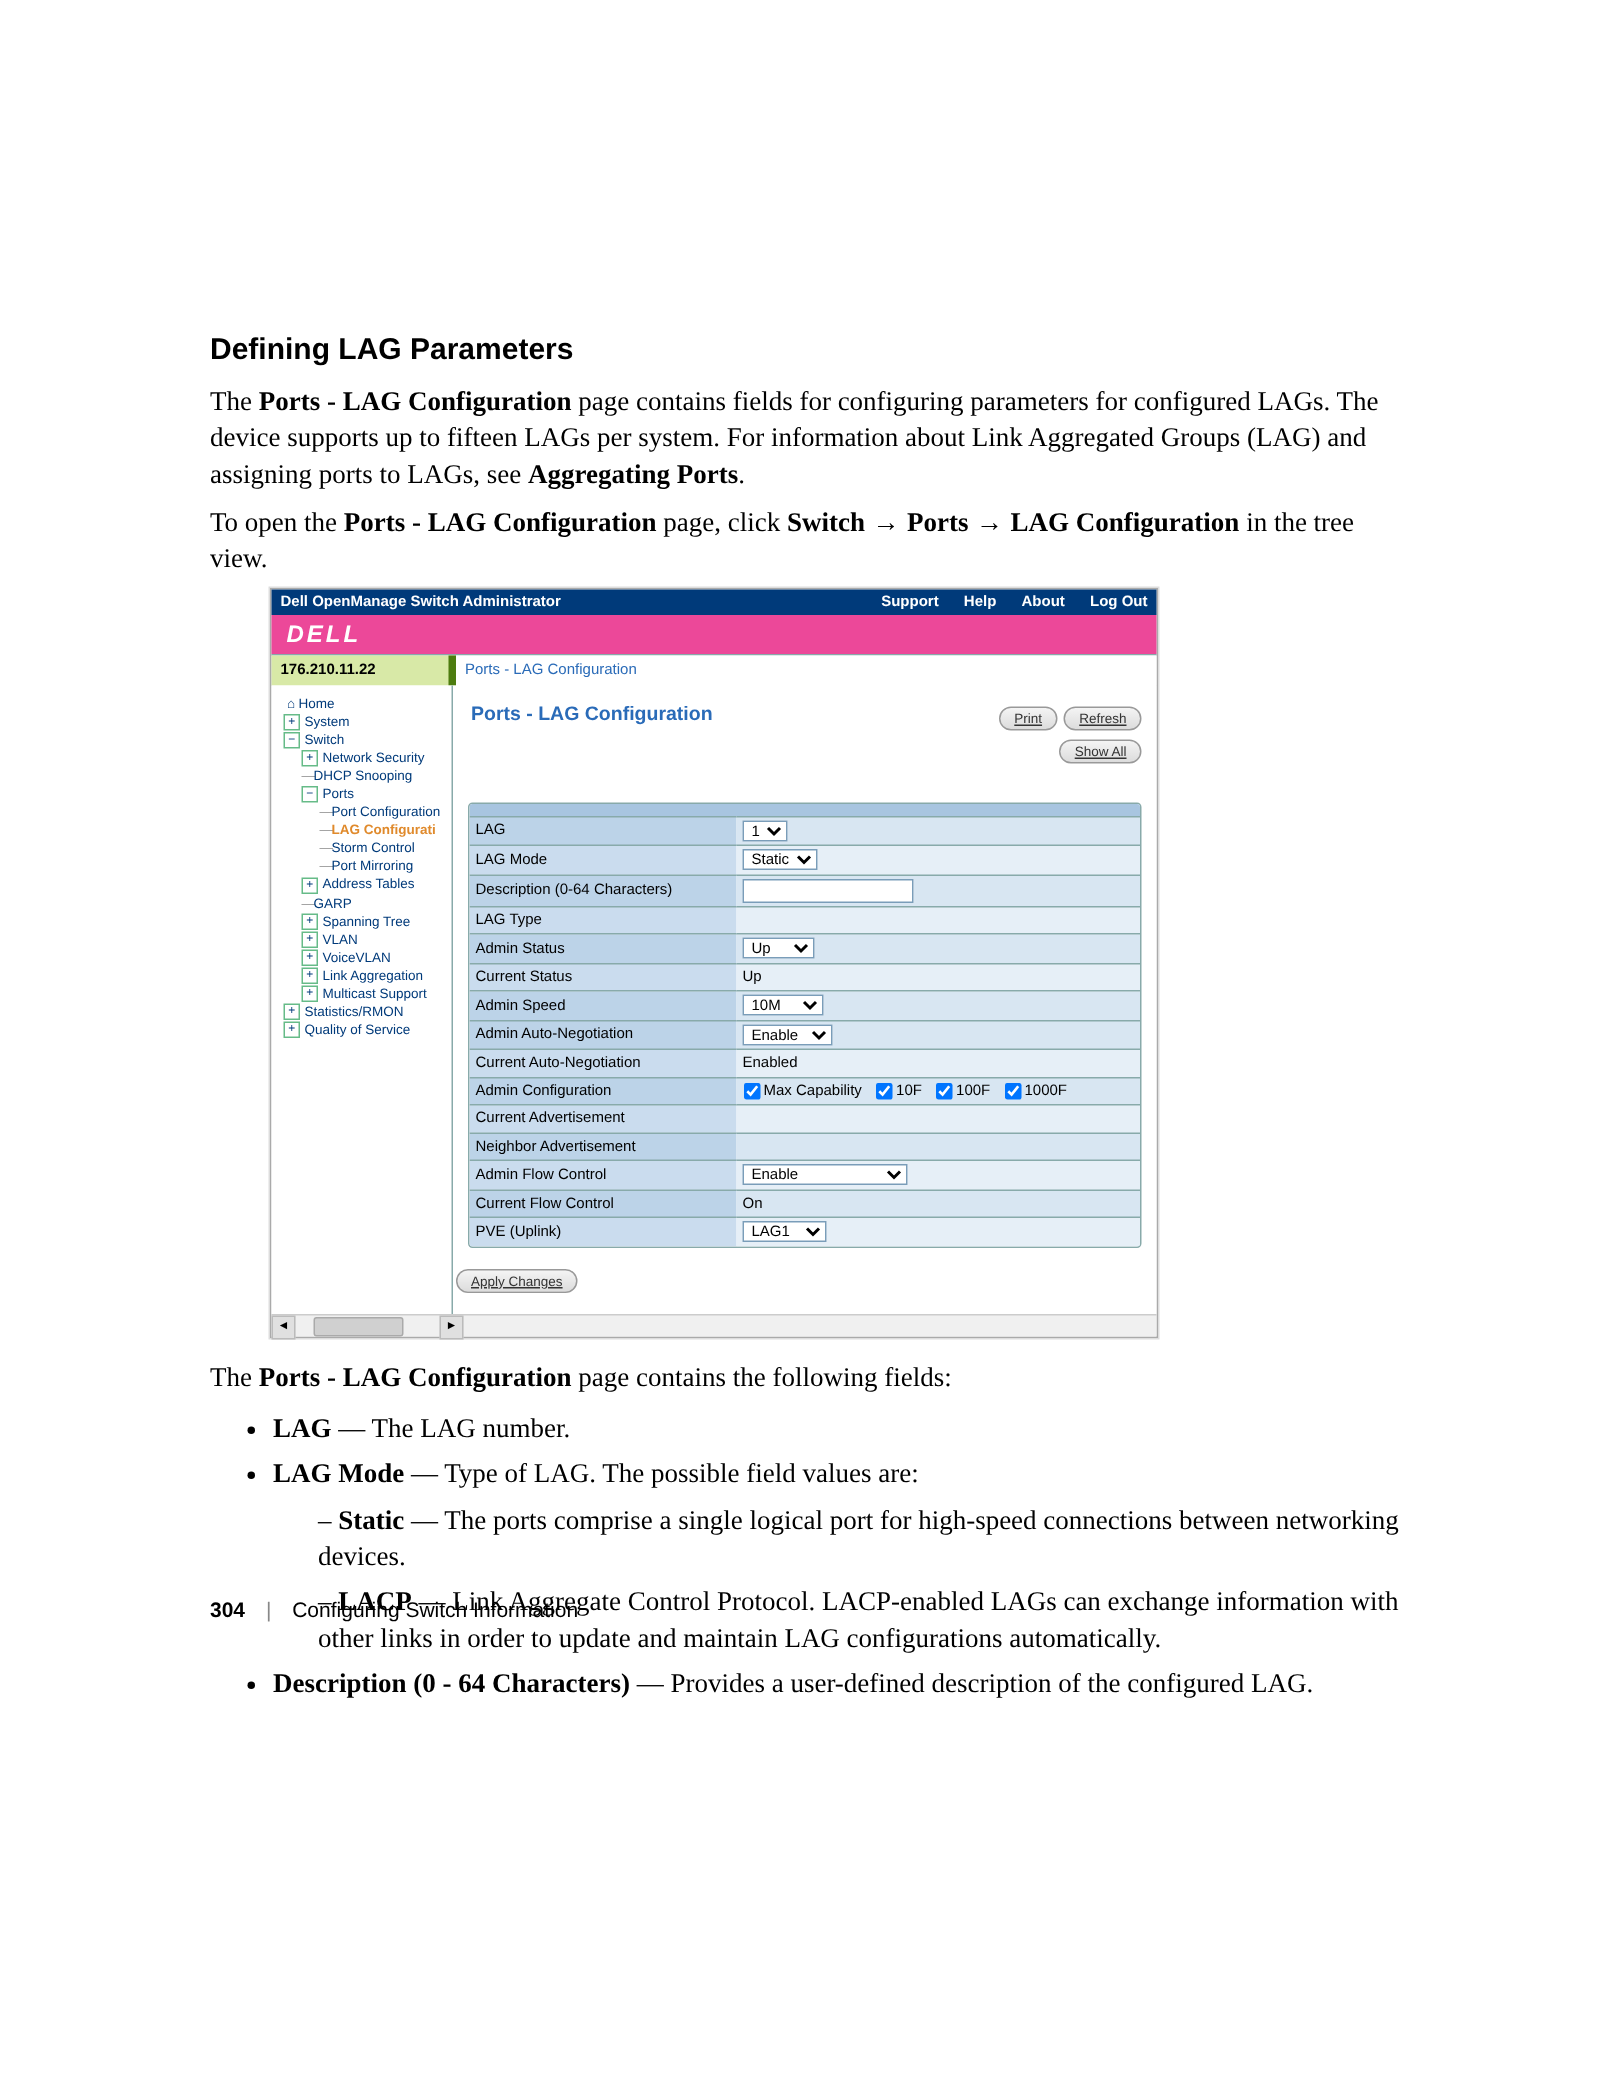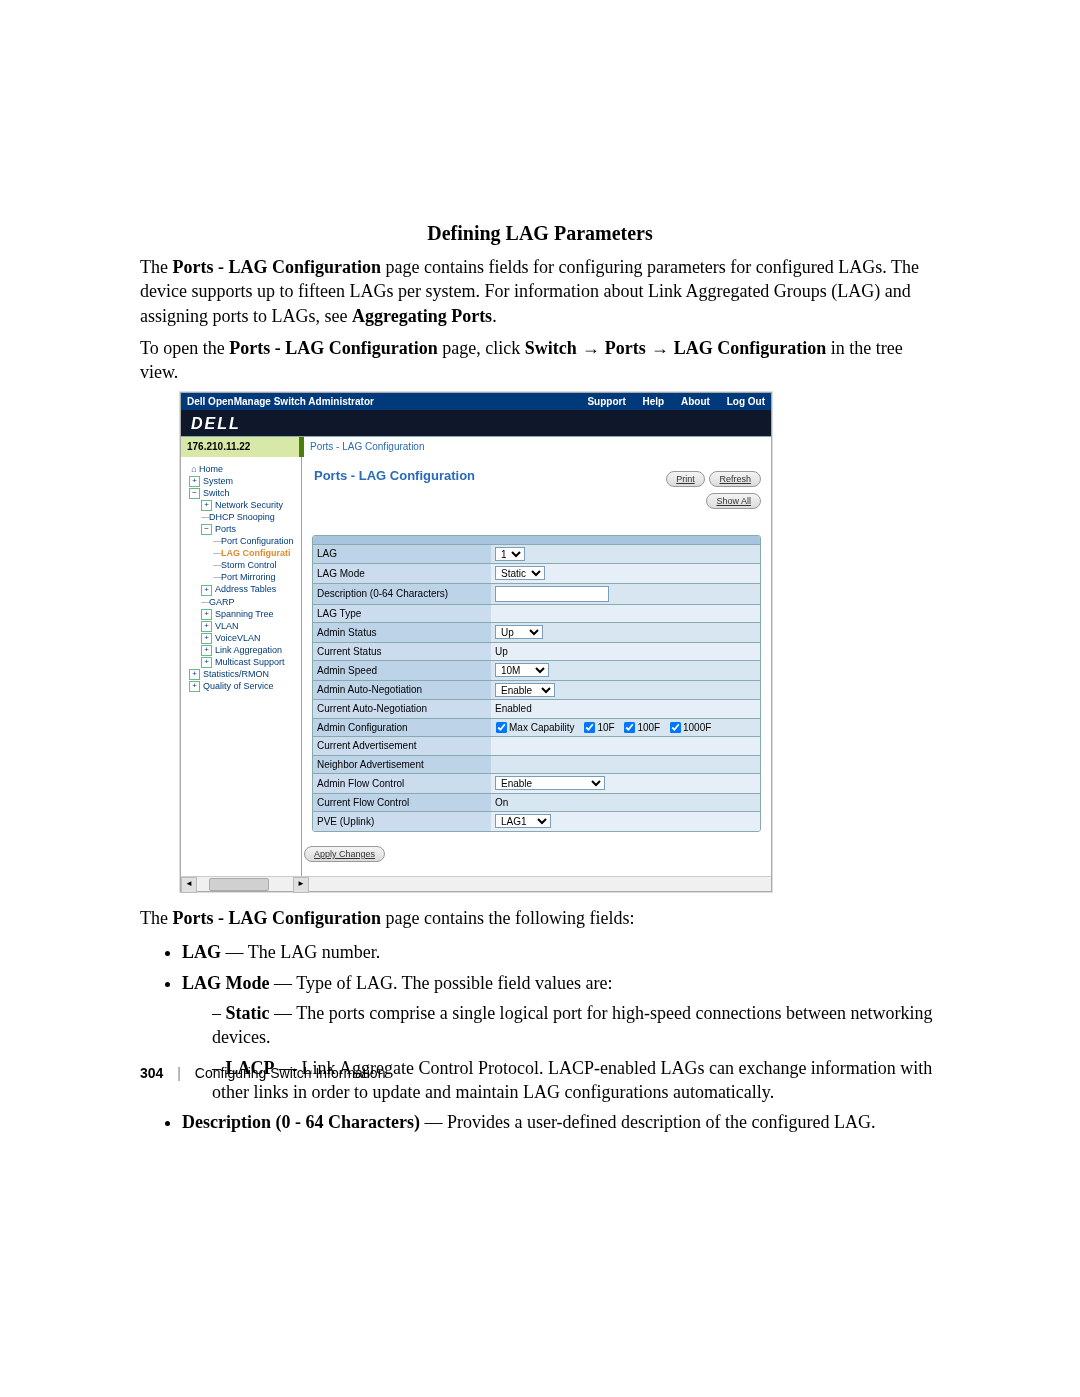--- a/index.html
+++ b/index.html
@@ -9,25 +9,24 @@
     background: #fff;
     font-family: Georgia, "Times New Roman", serif;
     color: #000;
     font-size: 18px;
     line-height: 1.35;
   }
   .page {
     padding: 220px 140px 0 140px;
   }
   h2.section-heading {
-    font-family: Liberation Serif, serif;
+    font-family: Liberation Sans, sans-serif;
     font-size: 20px;
     font-weight: bold;
     margin: 0 0 8px 0;
-    text-align: center;
   }
   p.para { margin: 2px 0 8px 0; }
   .figure-label {
     font-family: Arial, Helvetica, sans-serif;
     font-size: 14px;
     font-weight: bold;
     margin: 28px 0 14px 0;
   }
   .bold { font-weight: bold; }
   .arrow { font-family: Arial, sans-serif; }
@@ -48,21 +47,21 @@
     display: flex;
     align-items: center;
     justify-content: space-between;
     height: 17px;
     padding: 0 6px;
     font-size: 10px;
     font-weight: bold;
   }
   .shot .topbar .links a { color: #fff; text-decoration: none; margin-left: 14px; font-weight: bold; }
   .shot .logoBar {
-    background: #0f172a;
+    background: #ec4899;
     height: 26px;
     display: flex;
     align-items: center;
     padding-left: 10px;
   }
   .shot .logoBar .dell {
     color: #fff;
     font-weight: bold;
     font-family: Arial, sans-serif;
     font-size: 16px;

